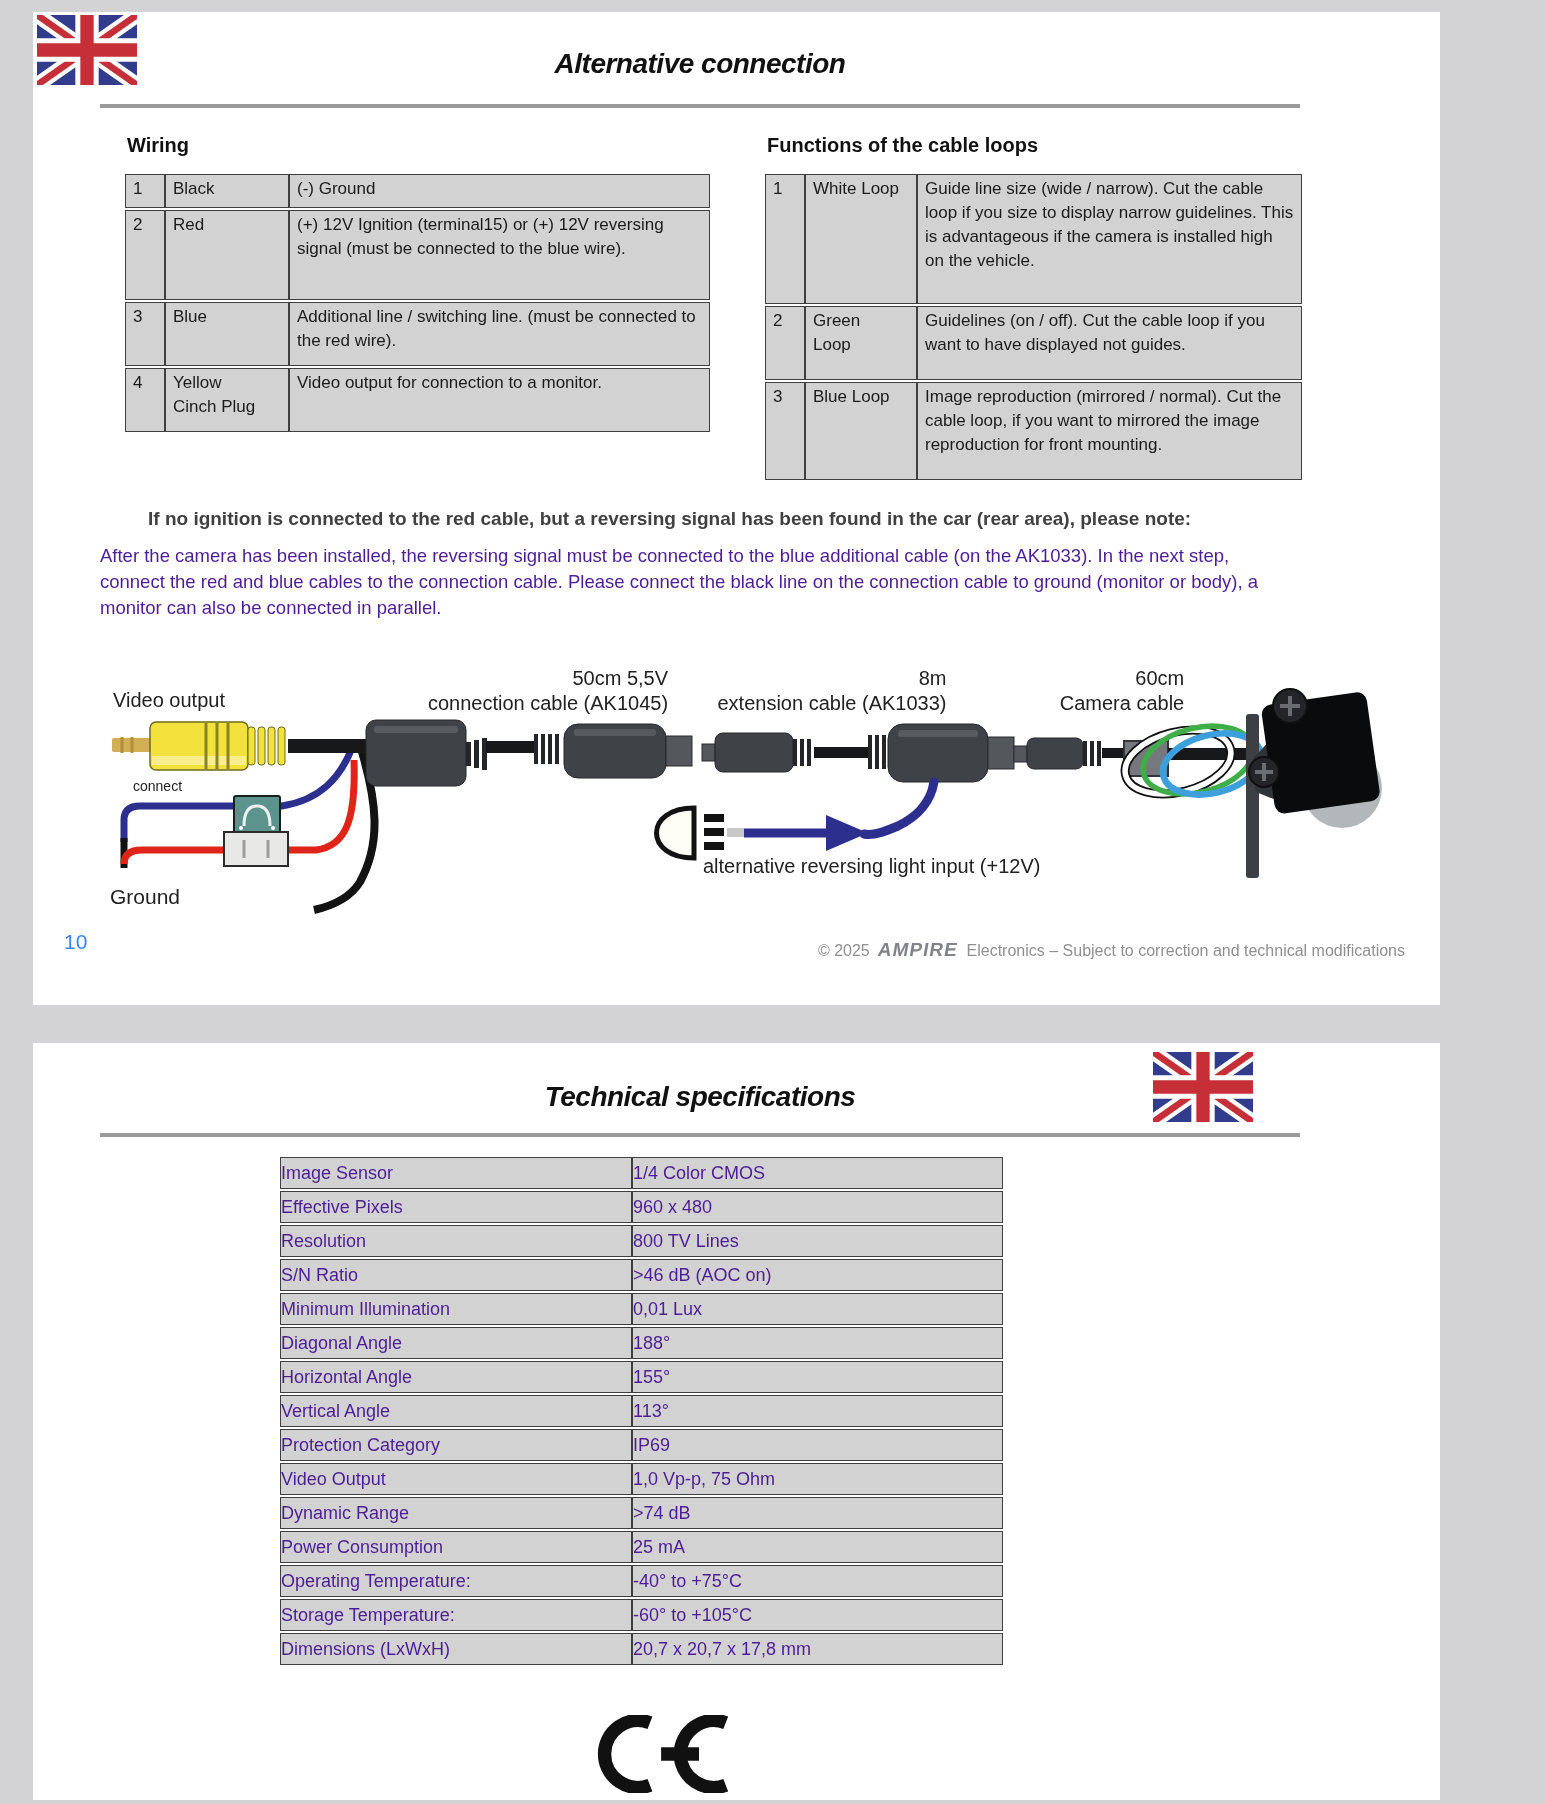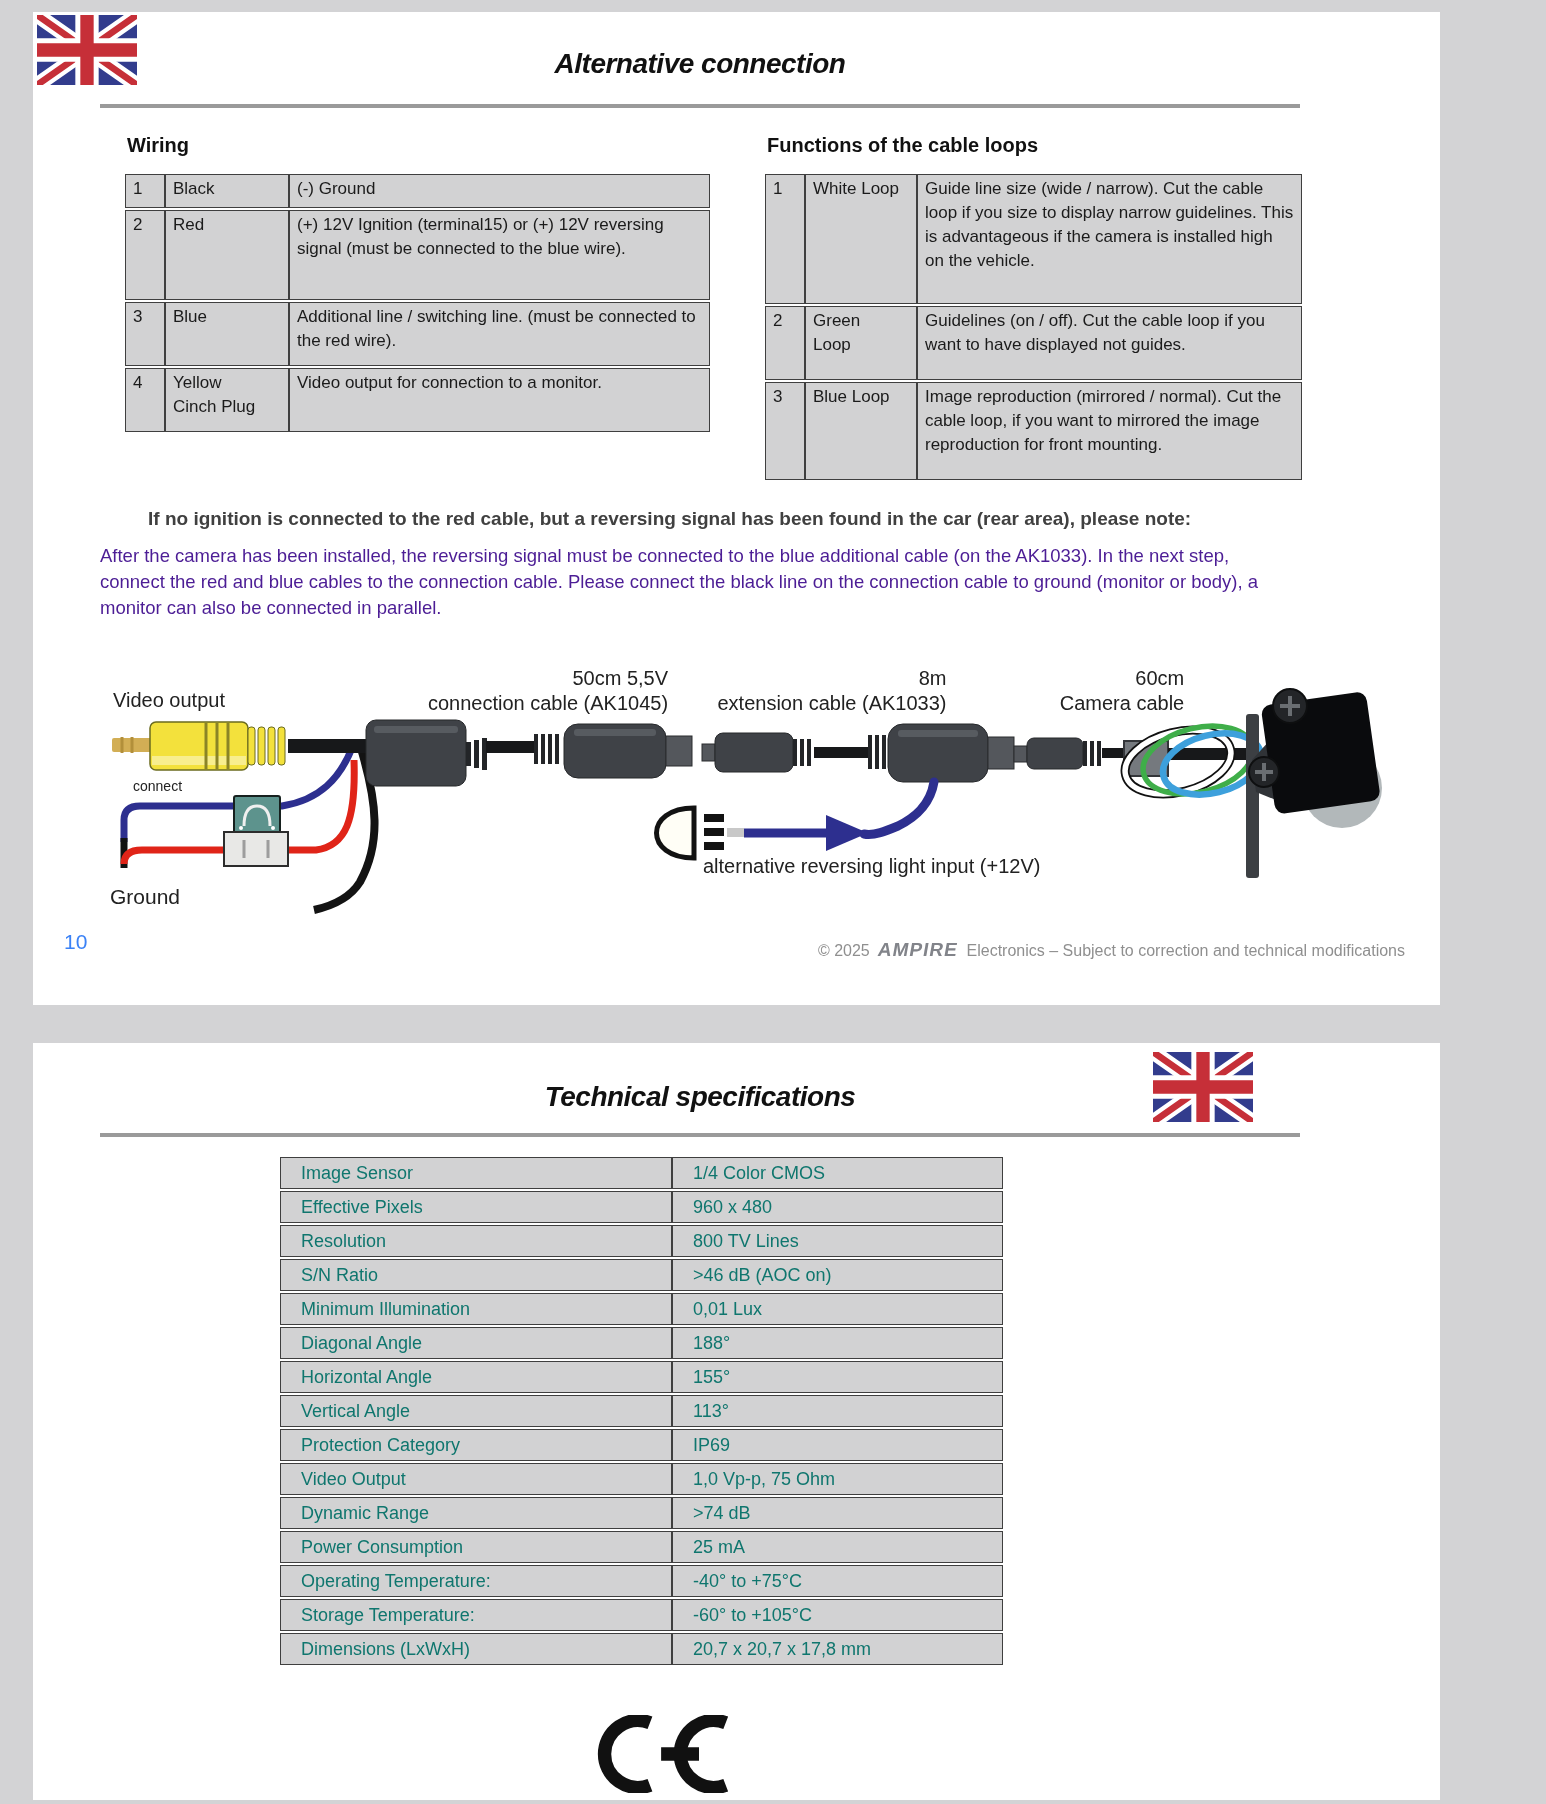--- a/index.html
+++ b/index.html
@@ -35,22 +35,22 @@
   .footer-copy{
     top:927px;right:35px;font-size:16px;color:#8f8f8f;white-space:nowrap;
   }
   .brand{
     display:inline-block;font-weight:900;font-size:19px;color:#82848a;
     transform:skewX(-10deg);letter-spacing:1px;margin:0 4px;
   }
   table.spec{border-collapse:separate;border-spacing:0 2px;}
   table.spec td{
     background:#d2d2d3;border:1px solid #3f3f3f;
-    padding:3px 20px;height:24px;font-size:18px;line-height:24px;
-    vertical-align:middle;color:#0f766e;
+    padding:3px 0;height:24px;font-size:18px;line-height:24px;
+    vertical-align:middle;color:#4c1d95;
   }
 </style>
 </head>
 <body>
 
 <div class="page" id="page1">
 
   <div class="abs" style="left:4px;top:3px;width:100px;height:70px;">
     <svg width="100" height="70" viewBox="0 0 60 42">
       <rect width="60" height="42" fill="#323c8d"></rect>

